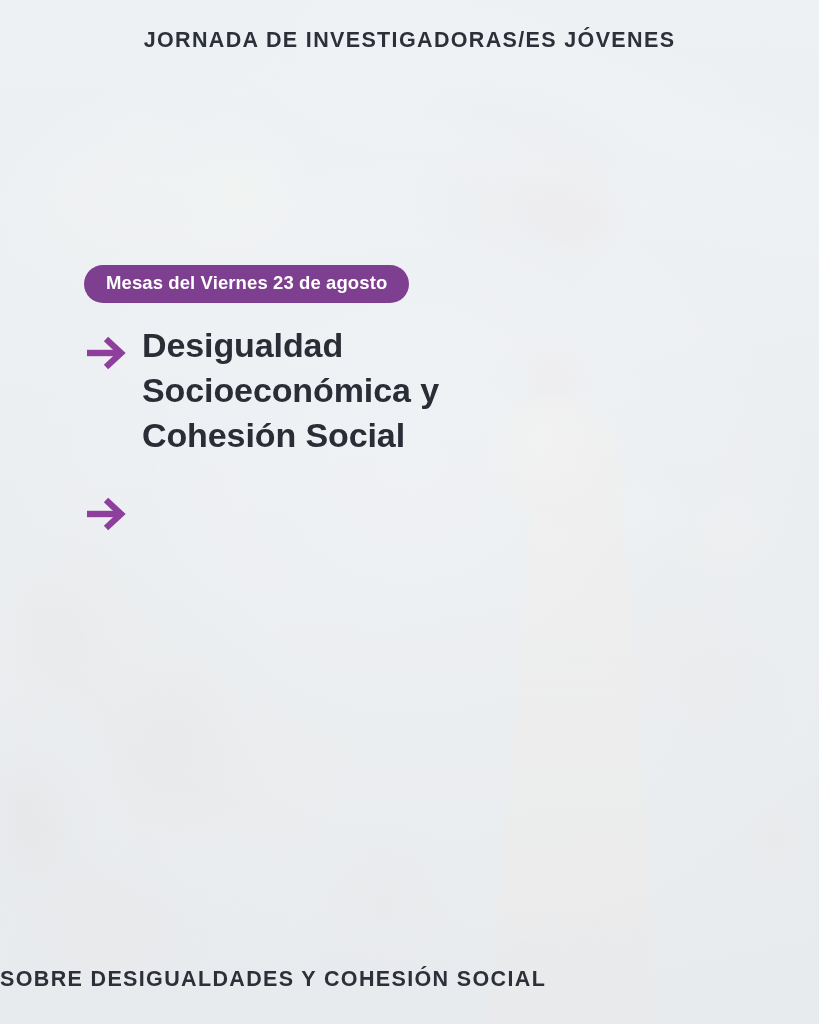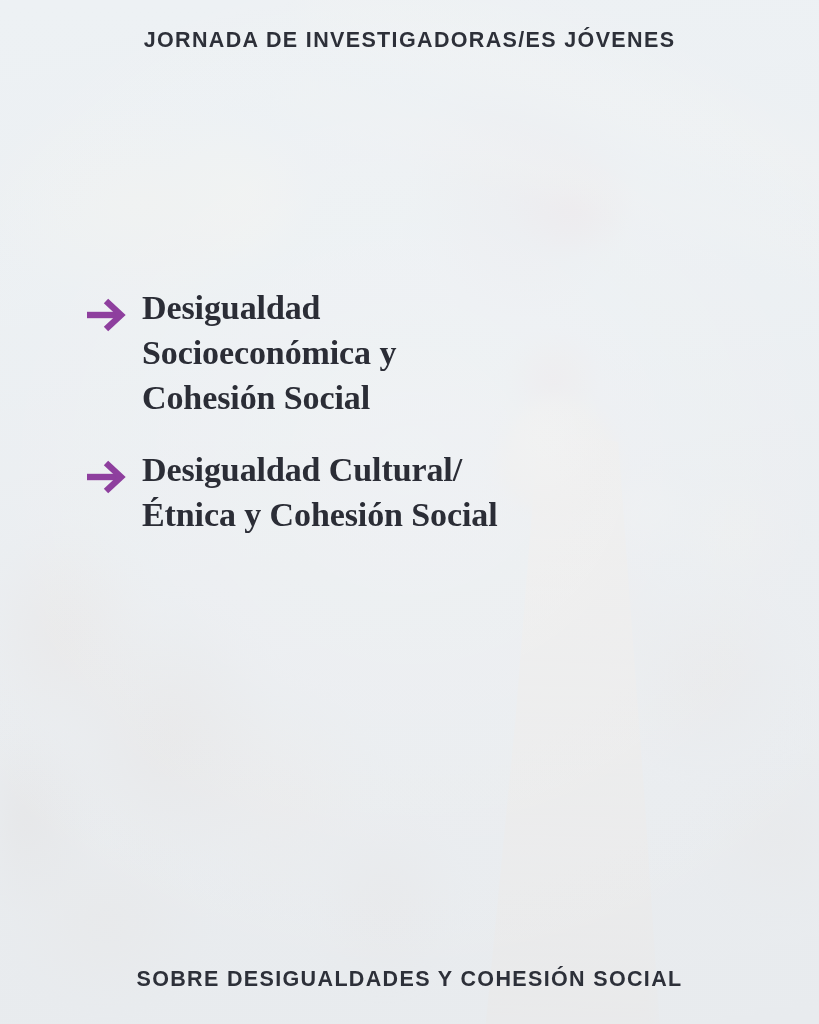--- a/index.html
+++ b/index.html
@@ -181,21 +181,20 @@
     flex: 0 0 auto;
     width: 44px;
     height: 44px;
     margin-top: 8px;
     display: block;
   }
 
   .session-body {
     flex: 1 1 auto;
     min-width: 0;
-    font-family: Liberation Serif, serif;
   }
 
   .session-title {
     font-size: 34px;
     font-weight: bold;
     line-height: 1.33;
     color: #2b2d36;
     letter-spacing: -0.1px;
     white-space: pre-line;
   }
@@ -207,21 +206,21 @@
     line-height: 1.25;
     color: #9b5ba5;
     letter-spacing: 0.1px;
   }
 
   .poster-footer {
     position: absolute;
     bottom: 32px;
     left: 0;
     right: 0;
-    text-align: center;
+    text-align: left;
     font-size: 21.5px;
     font-weight: bold;
     letter-spacing: 1.35px;
     color: #2d3039;
     white-space: nowrap;
   }
 </style>
 </head>
 <body>
 
@@ -237,20 +236,21 @@
     <div class="bg-wash"></div>
     <div class="bg-vignette"></div>
   </div>
 
   <div class="content">
 
     <div class="poster-header">JORNADA DE INVESTIGADORAS/ES JÓVENES</div>
 
     <div class="schedule">
 
+      <div class="day-badge">Mesas del Viernes 23 de agosto</div>
 
       <div class="session-list">
 
         <div class="session">
           <svg class="arrow-icon" viewBox="0 0 44 44">
             <g fill="none" stroke="#8e3f9e" stroke-width="6.4" stroke-linecap="butt" stroke-linejoin="miter">
               <line x1="3" y1="22" x2="33" y2="22"></line>
               <polyline points="22,8 37,22 22,36"></polyline>
             </g>
           </svg>
@@ -262,22 +262,20 @@
         </div>
 
         <div class="session">
           <svg class="arrow-icon" viewBox="0 0 44 44">
             <g fill="none" stroke="#8e3f9e" stroke-width="6.4" stroke-linecap="butt" stroke-linejoin="miter">
               <line x1="3" y1="22" x2="33" y2="22"></line>
               <polyline points="22,8 37,22 22,36"></polyline>
             </g>
           </svg>
           <div class="session-body">
-            <div class="session-title">Desigualdad Cultural/
-Étnica y Cohesión Social</div>
           </div>
         </div>
 
       </div>
     </div>
 
     <div class="poster-footer">SOBRE DESIGUALDADES Y COHESIÓN SOCIAL</div>
 
   </div>
 </div>

